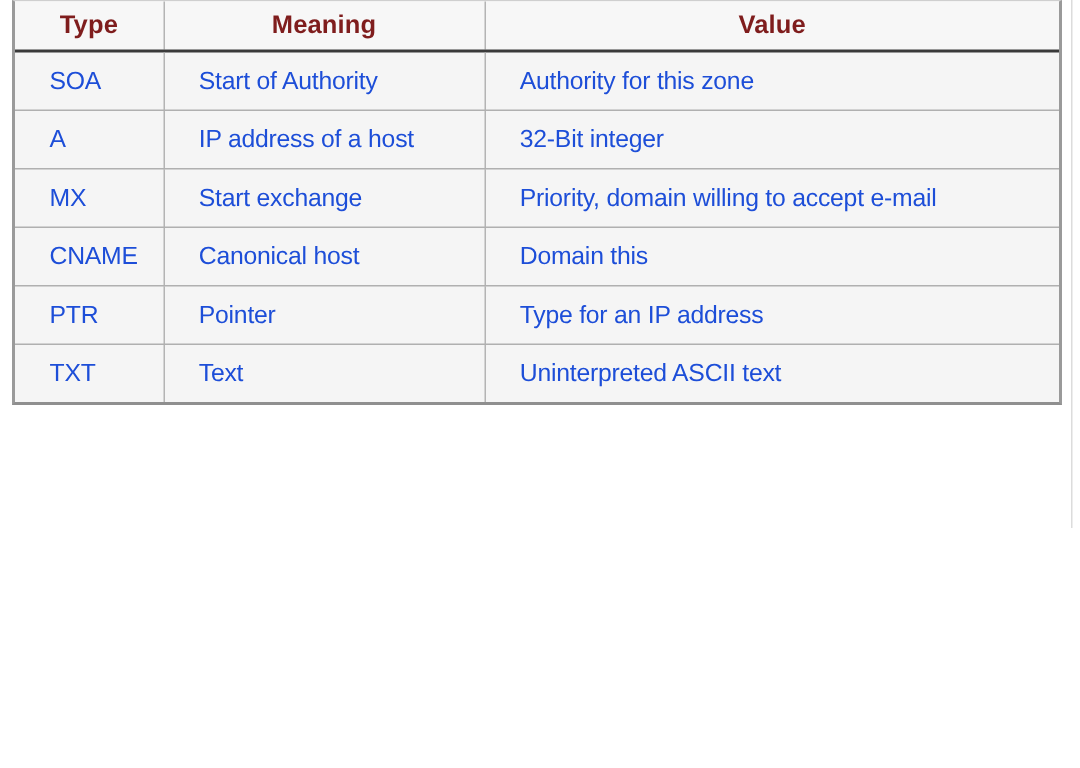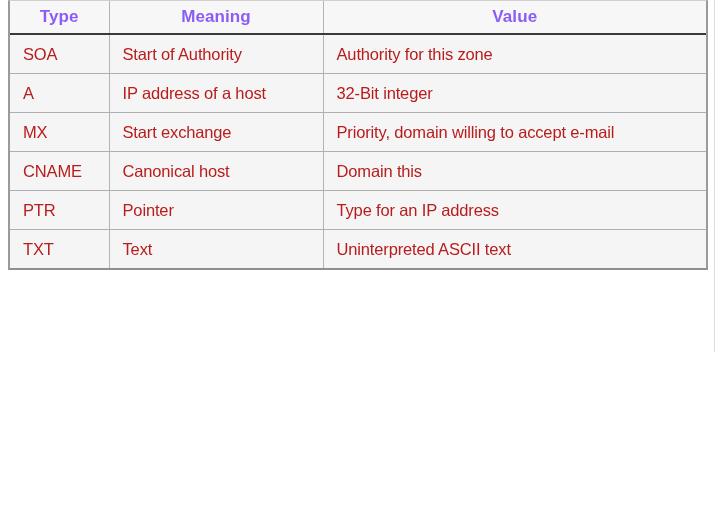--- a/index.html
+++ b/index.html
@@ -45,40 +45,40 @@
   }
 
   table.rr-table col.c-type    { width: 99px; }
   table.rr-table col.c-meaning { width: 214px; }
   table.rr-table col.c-value   { width: auto; }
 
   table.rr-table thead th {
     height: 32px;
     font-size: 17px;
     font-weight: bold;
-    color: #8b5cf6;
+    color: #7f1d1d;
     text-align: center;
     vertical-align: middle;
     padding: 0 6px;
     background: #f7f7f7;
     border-bottom: 2px solid #3a3a3a;
     letter-spacing: 0.1px;
   }
   table.rr-table thead th.col-sep-r {
     border-right: 1px solid #b4b4b4;
   }
 
   table.rr-table tbody td {
     height: 38px;
     font-size: 16.5px;
     font-weight: normal;
-    color: #b91c1c;
+    color: #1d4ed8;
     text-align: left;
     vertical-align: middle;
-    padding: 0 0 0 13px;
+    padding: 0 0 0 23px;
     border-bottom: 1px solid #b0b0b0;
     background: #f5f5f5;
     white-space: nowrap;
     overflow: hidden;
     letter-spacing: -0.15px;
   }
   table.rr-table tbody td.col-sep-r {
     border-right: 1px solid #b4b4b4;
   }
   table.rr-table tbody tr:last-child td {

